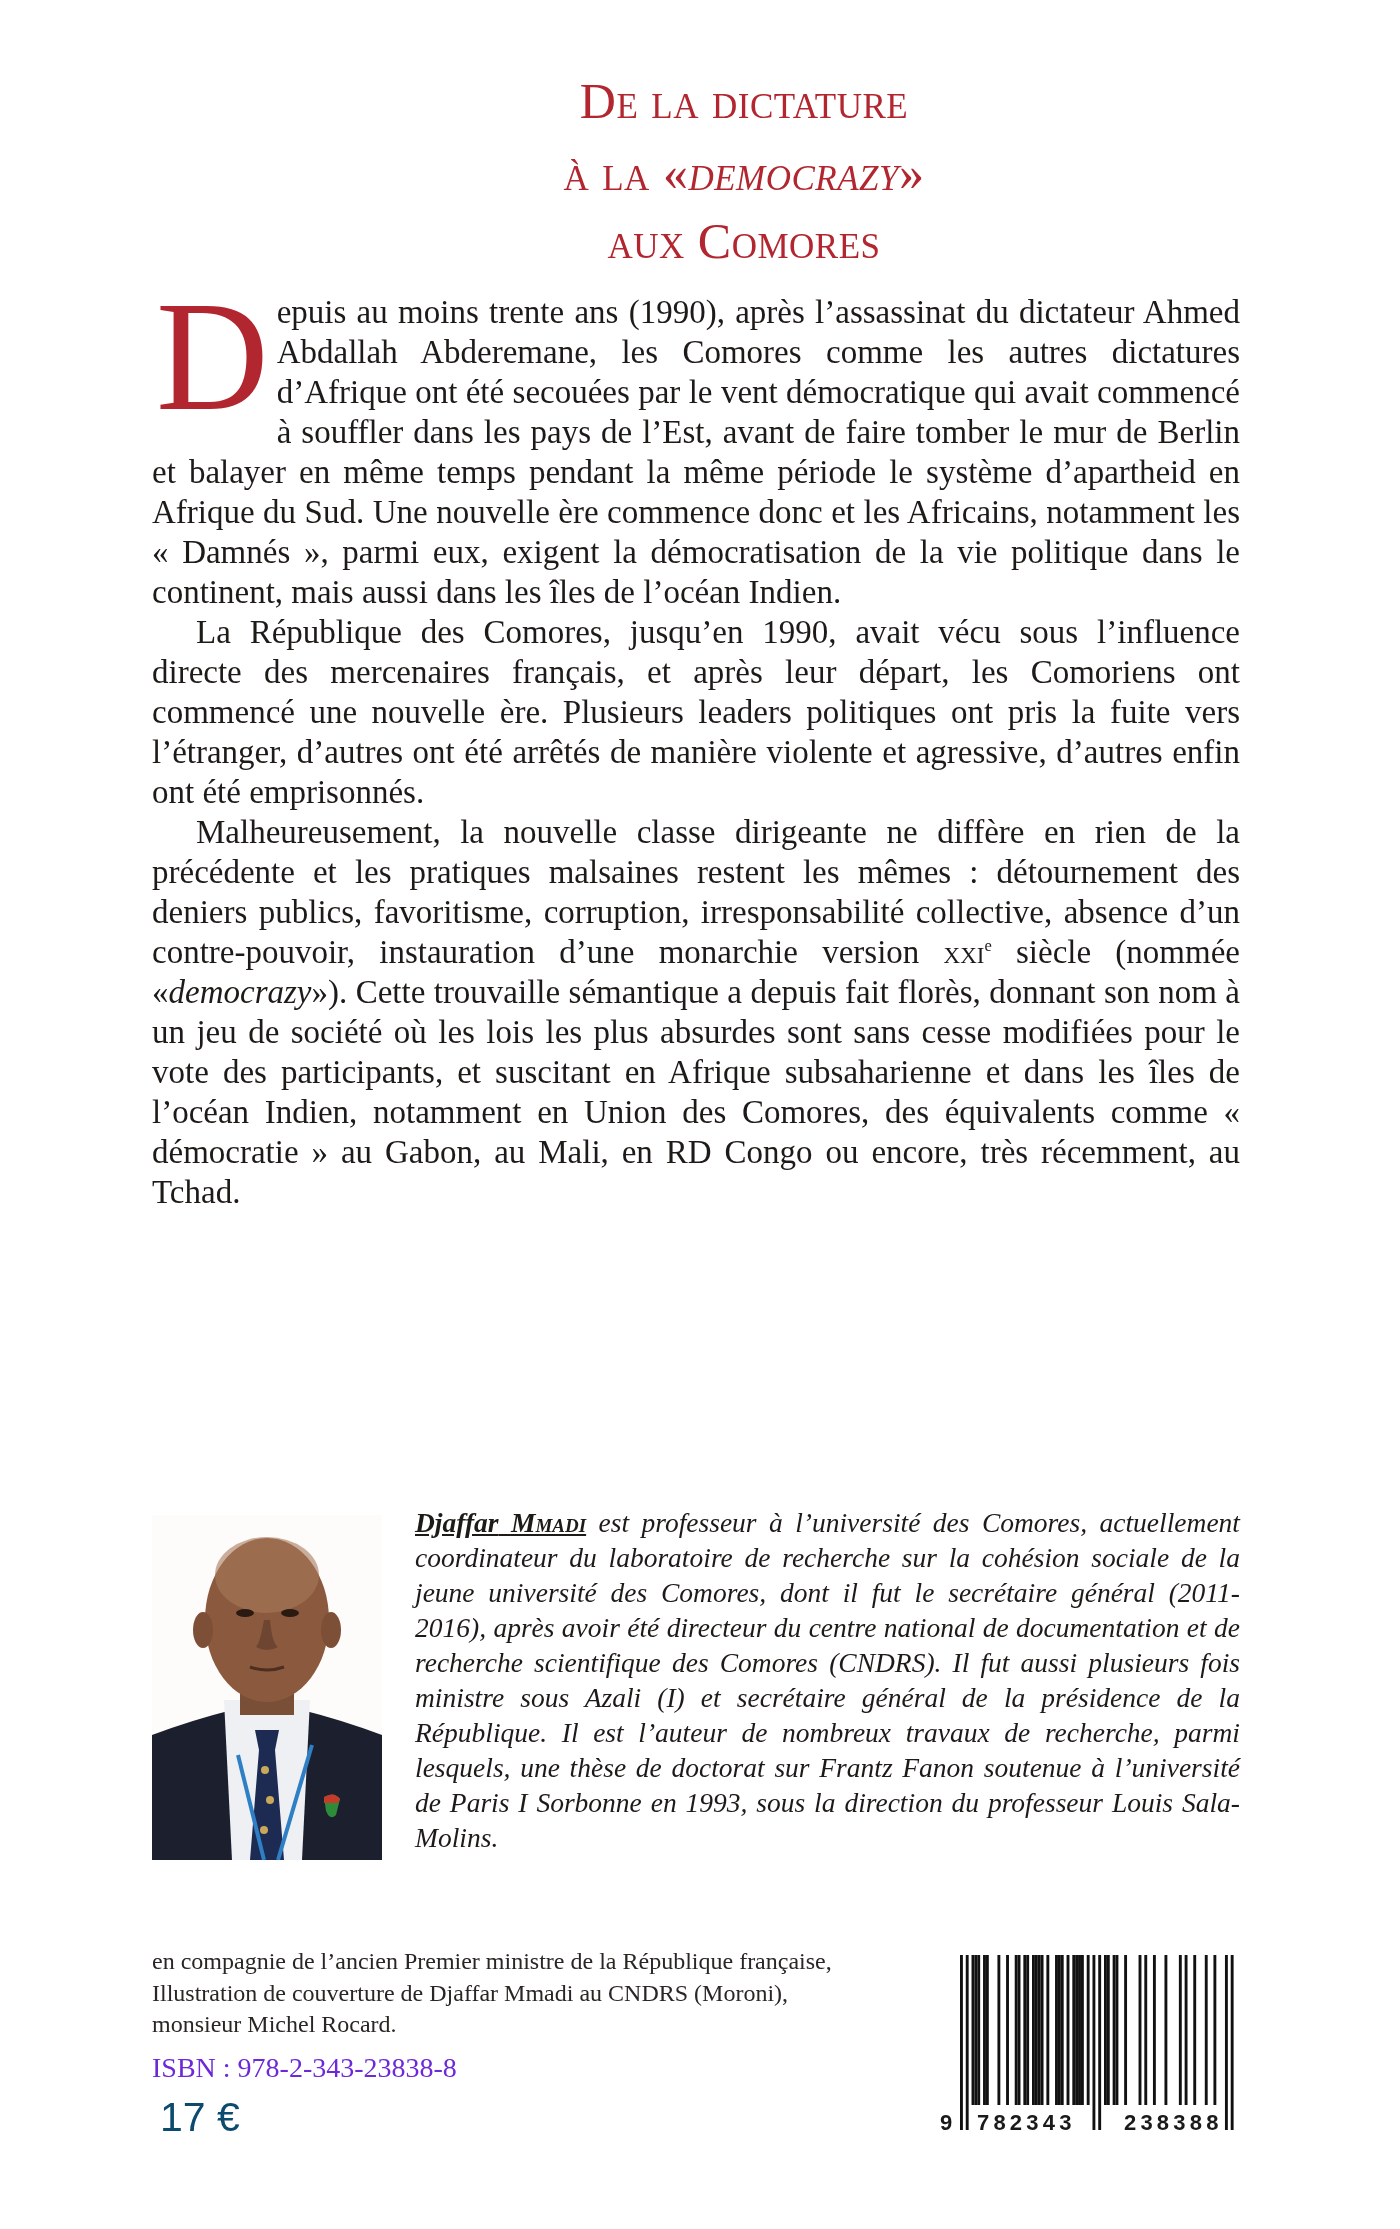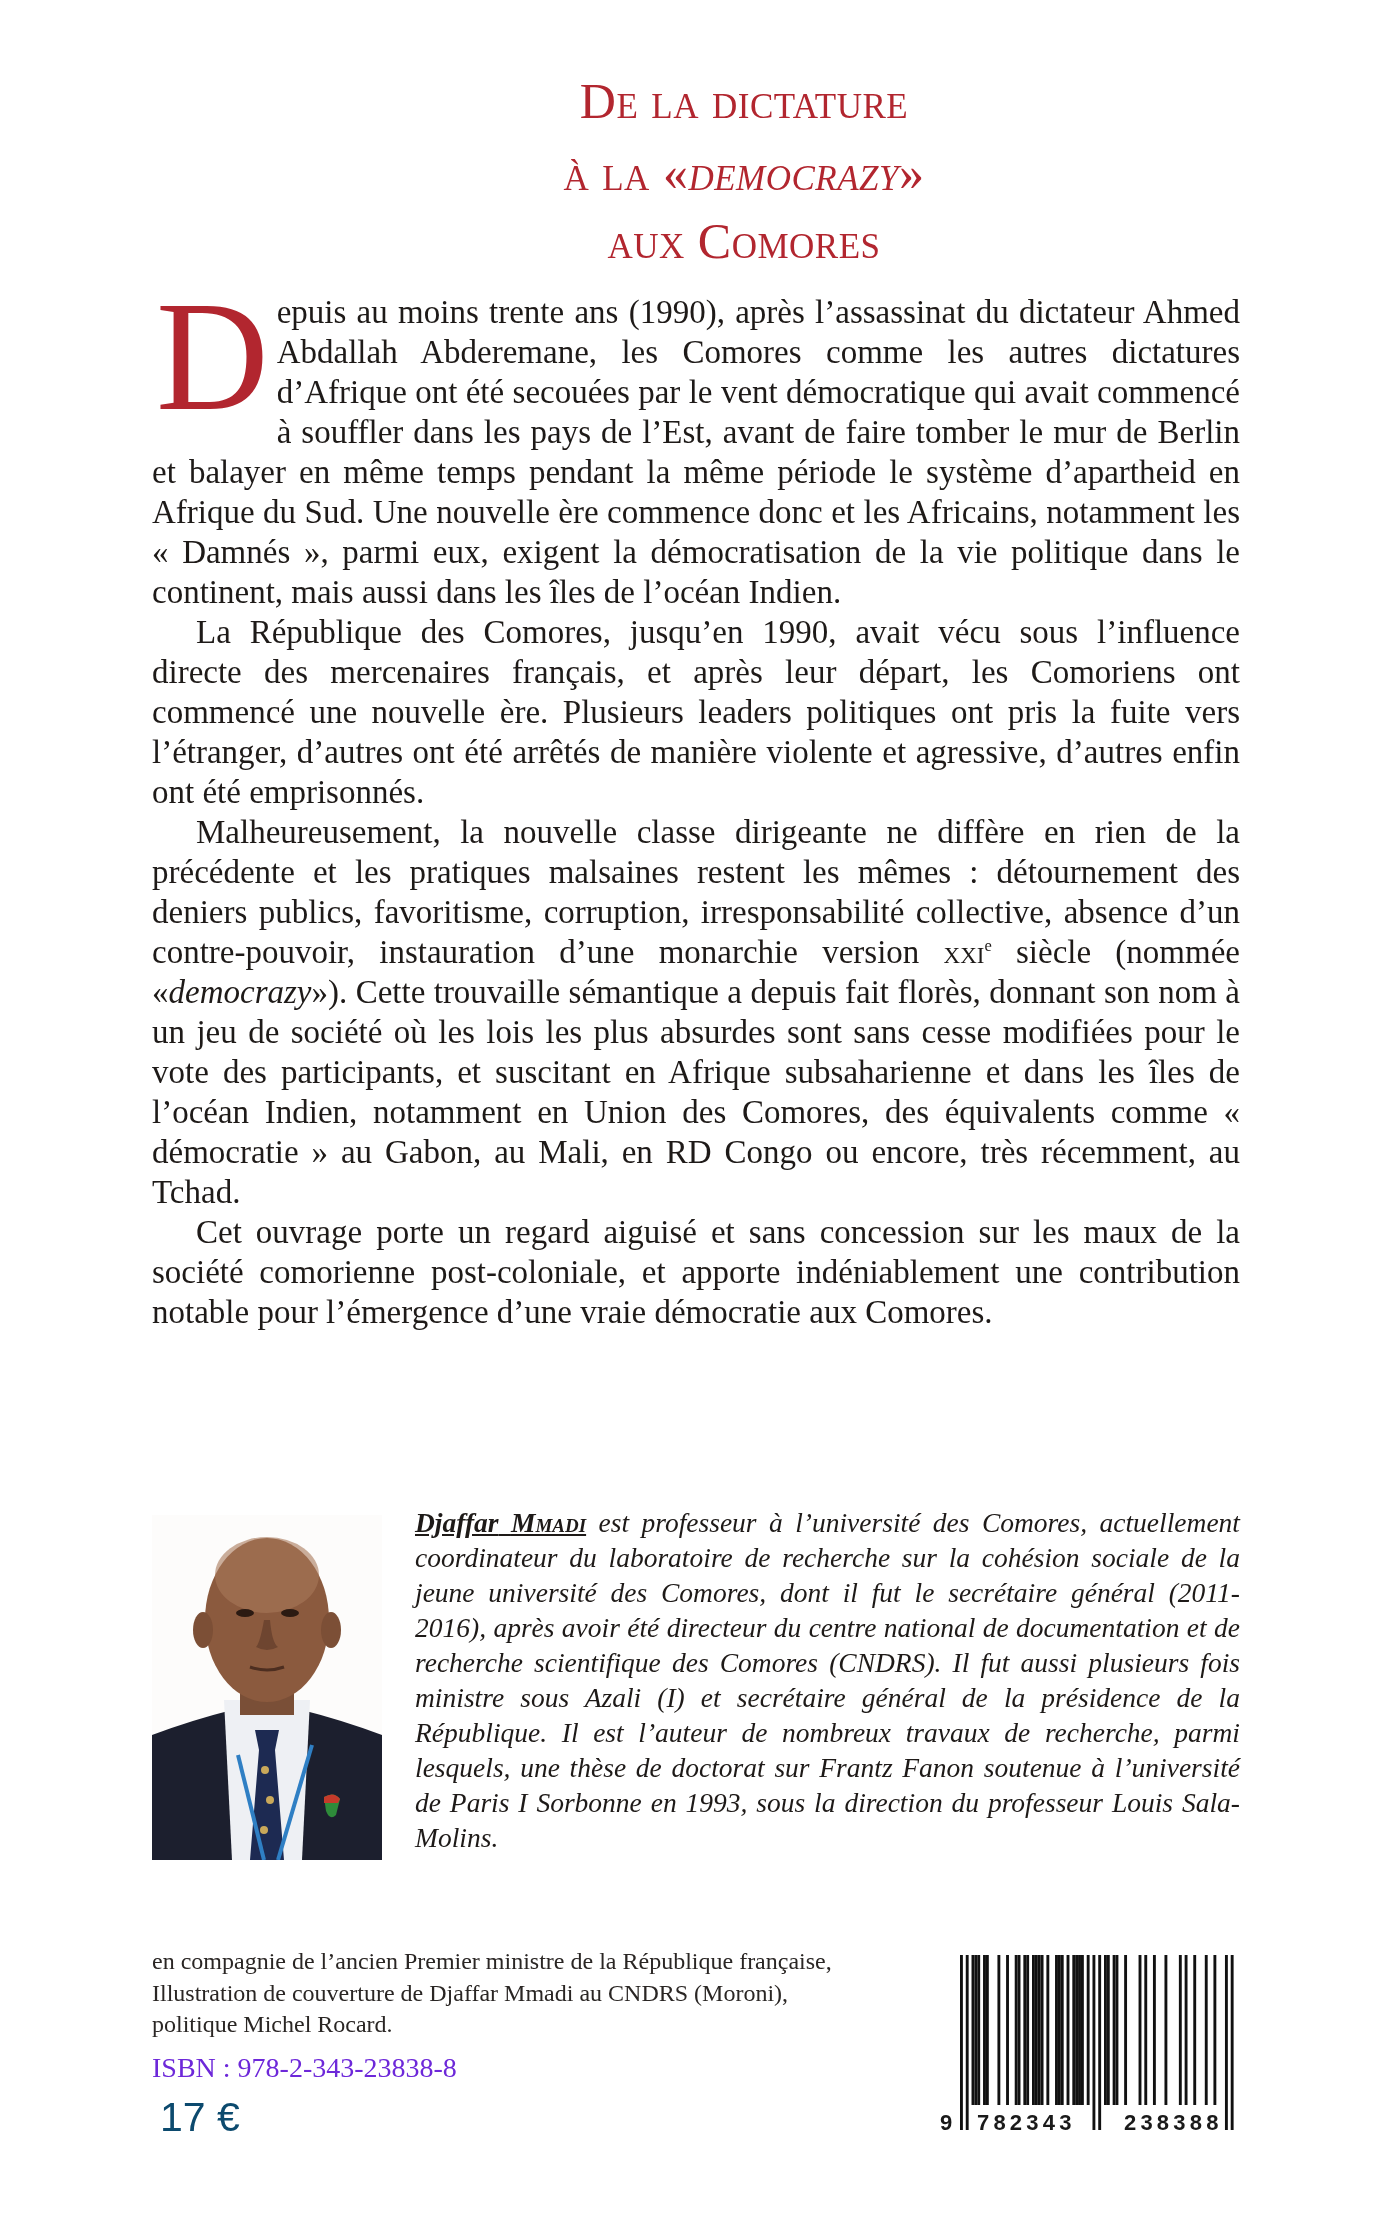--- a/index.html
+++ b/index.html
@@ -41,21 +41,20 @@
 <body>
 
 <div class="title" id="t1">De la dictature</div>
 <div class="title" id="t2"><span>à la «</span><em>democrazy</em><span>»</span></div>
 <div class="title" id="t3">aux Comores</div>
 
 <div class="body-text">
   <p class="first"><span class="dropcap">D</span><span>epuis au moins trente ans (1990), après l’assassinat du dictateur Ahmed Abdallah Abderemane, les Comores comme les autres dictatures d’Afrique ont été secouées par le vent démocratique qui avait commencé à souffler dans les pays de l’Est, avant de faire tomber le mur de Berlin et balayer en même temps pendant la même période le système d’apartheid en Afrique du Sud. Une nouvelle ère commence donc et les Africains, notamment les « Damnés », parmi eux, exigent la démocratisation de la vie politique dans le continent, mais aussi dans les îles de l’océan Indien.</span></p>
   <p>La République des Comores, jusqu’en 1990, avait vécu sous l’influence directe des mercenaires français, et après leur départ, les Comoriens ont commencé une nouvelle ère. Plusieurs leaders politiques ont pris la fuite vers l’étranger, d’autres ont été arrêtés de manière violente et agressive, d’autres enfin ont été emprisonnés.</p>
   <p><span>Malheureusement, la nouvelle classe dirigeante ne diffère en rien de la précédente et les pratiques malsaines restent les mêmes : détournement des deniers publics, favoritisme, corruption, irresponsabilité collective, absence d’un contre-pouvoir, instauration d’une monarchie version </span><span class="sc">xxi</span><sup>e</sup><span> siècle (nommée «</span><em>democrazy</em><span>»). Cette trouvaille sémantique a depuis fait florès, donnant son nom à un jeu de société où les lois les plus absurdes sont sans cesse modifiées pour le vote des participants, et suscitant en Afrique subsaharienne et dans les îles de l’océan Indien, notamment en Union des Comores, des équivalents comme « démocratie » au Gabon, au Mali, en RD Congo ou encore, très récemment, au Tchad.</span></p>
-  <p>Cet ouvrage porte un regard aiguisé et sans concession sur les maux de la société comorienne post-coloniale, et apporte indéniablement une contribution notable pour l’émergence d’une vraie démocratie aux Comores.</p>
 </div>
 
 <div class="photo">
   <svg width="230" height="345" viewBox="0 0 230 345">
     <rect width="230" height="345" fill="#fdfcfb"></rect>
 
     <path d="M0 220 Q40 205 80 195 L150 195 Q190 205 230 220 L230 345 L0 345 Z" fill="#1c1f2e"></path>
 
     <path d="M72 185 L158 185 L150 345 L80 345 Z" fill="#eef0f4"></path>
 
@@ -81,21 +80,21 @@
     <path d="M172 282 Q182 276 188 284 L184 300 Q178 306 174 296 Z" fill="#2e8b3a"></path>
     <path d="M172 282 Q182 276 188 284 L186 288 L172 288 Z" fill="#c53a2a"></path>
   </svg>
 </div>
 
 <div class="bio"><b>Djaffar</b><b> </b><b class="sc">Mmadi</b><span> est professeur à l’université des Comores, actuellement coordinateur du laboratoire de recherche sur la cohésion sociale de la jeune université des Comores, dont il fut le secrétaire général (2011-2016), après avoir été directeur du centre national de documentation et de recherche scientifique des Comores (CNDRS). Il fut aussi plusieurs fois ministre sous Azali (I) et secrétaire général de la présidence de la République. Il est l’auteur de nombreux travaux de recherche, parmi lesquels, une thèse de doctorat sur Frantz Fanon soutenue à l’université de Paris I Sorbonne en 1993, sous la direction du professeur Louis Sala-Molins.</span></div>
 
 <div class="caption">
   <div>en compagnie de l’ancien Premier ministre de la République française,</div>
   <div>Illustration de couverture de Djaffar Mmadi au CNDRS (Moroni),</div>
-  <div>politique Michel Rocard.</div>
+  <div>monsieur Michel Rocard.</div>
 </div>
 
 <div class="isbn">ISBN : 978-2-343-23838-8</div>
 <div class="price">17 €</div>
 
 <div class="barcode">
   <svg id="barcode-svg" width="330" height="200" viewBox="0 0 330 200">
     <rect width="330" height="200" fill="#ffffff"></rect>
     <g id="bars">
         <rect x="40.00" y="15" width="2.88" height="175" fill="#111"></rect>

